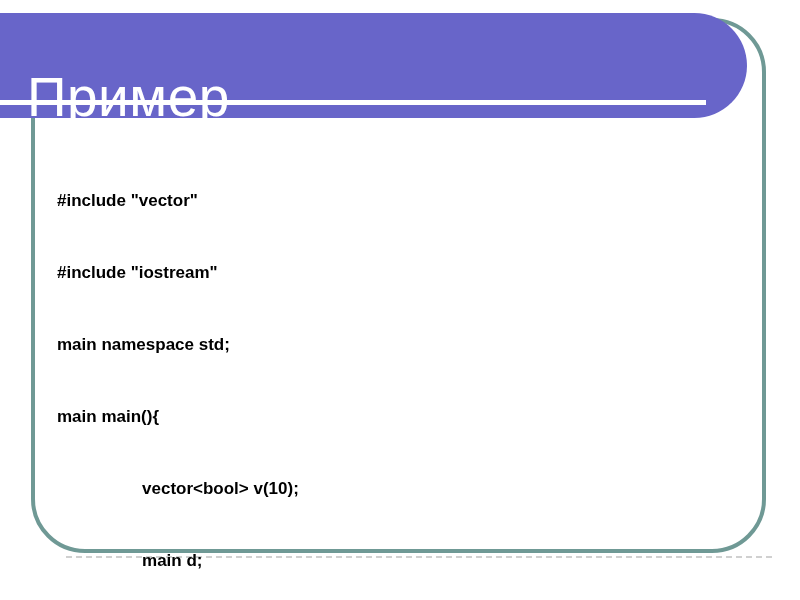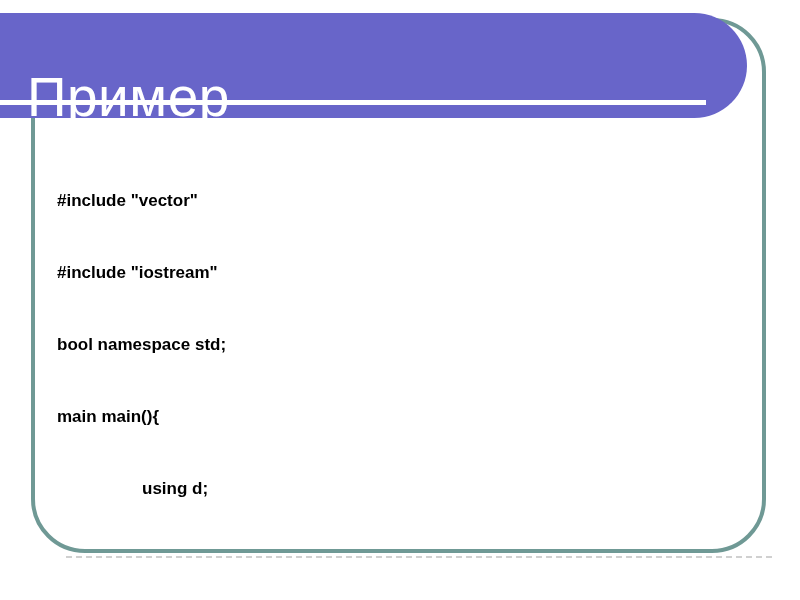--- a/index.html
+++ b/index.html
@@ -79,23 +79,24 @@
 
 <div class="title-bar">
   <span class="title-text">Пример</span>
 </div>
 
 <div class="title-underline"></div>
 
 <div class="code-block">
   <div class="code-line">#include "vector"</div>
   <div class="code-line">#include "iostream"</div>
-  <div class="code-line">bool namespace std;</div>
+  <div class="code-line">main namespace std;</div>
   <div class="code-line">main main(){</div>
-  <div class="code-line">                  using d;</div>
+  <div class="code-line">                  vector&lt;bool&gt; v(10);</div>
+  <div class="code-line">                  main d;</div>
   
   
   
   
   
   
   
 </div>
 
 </body></html>

